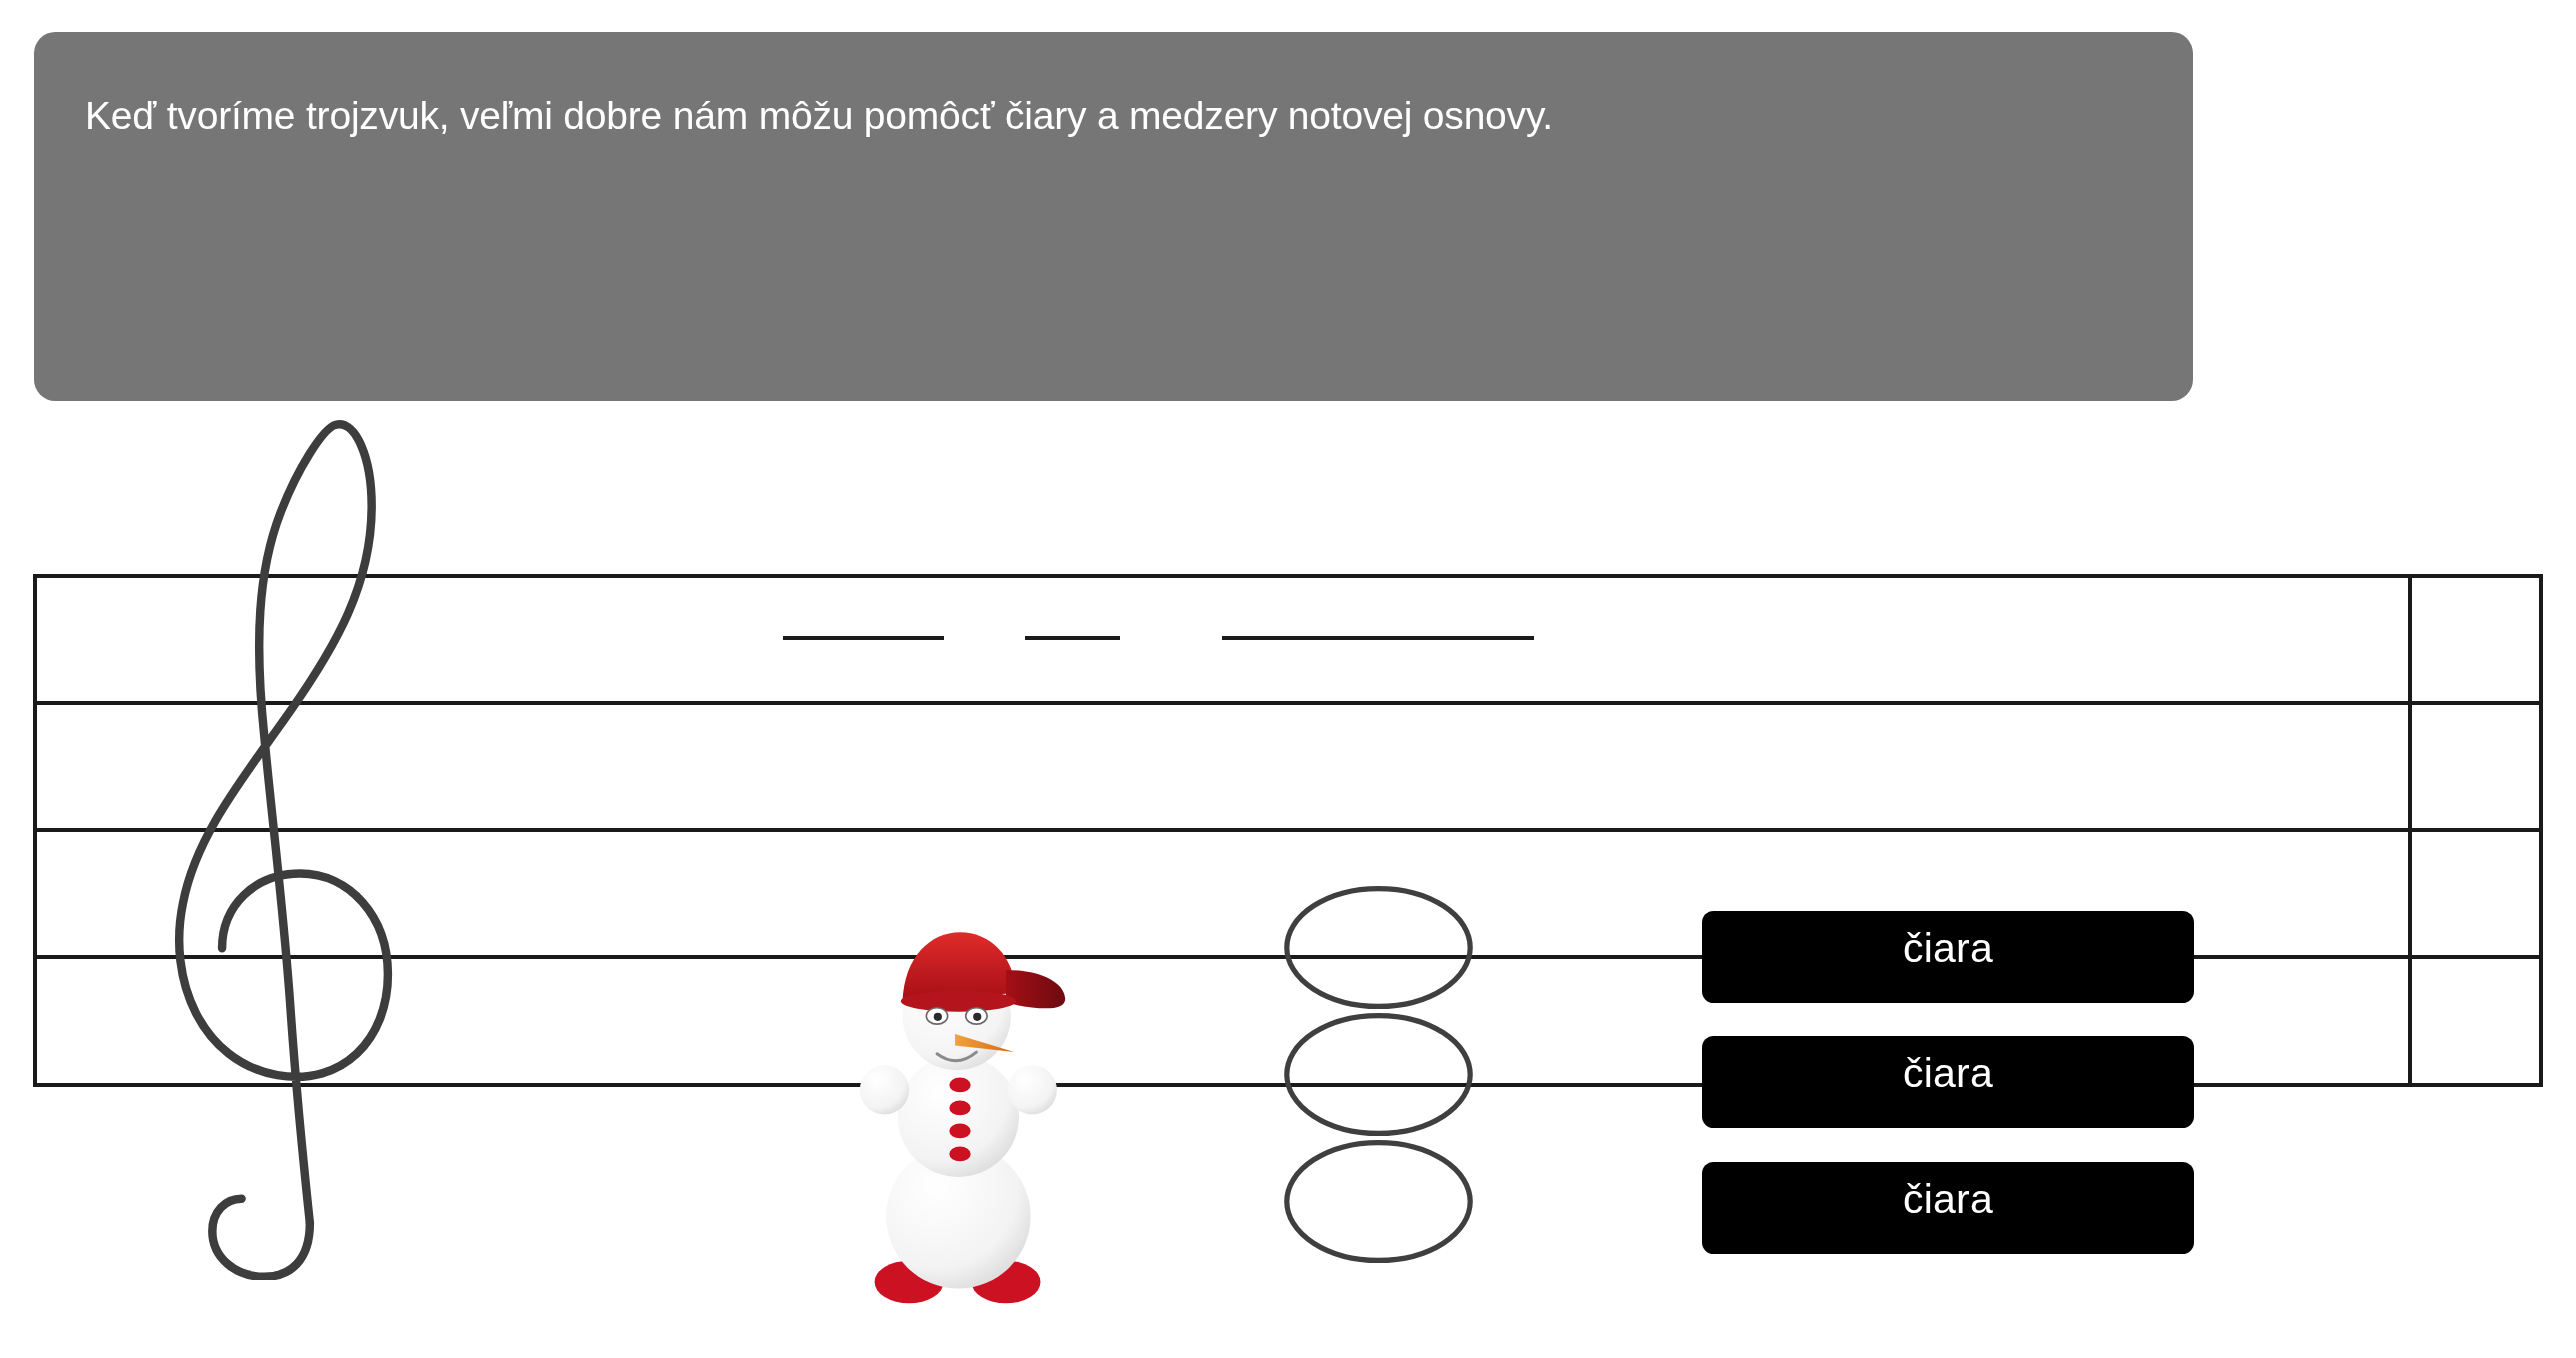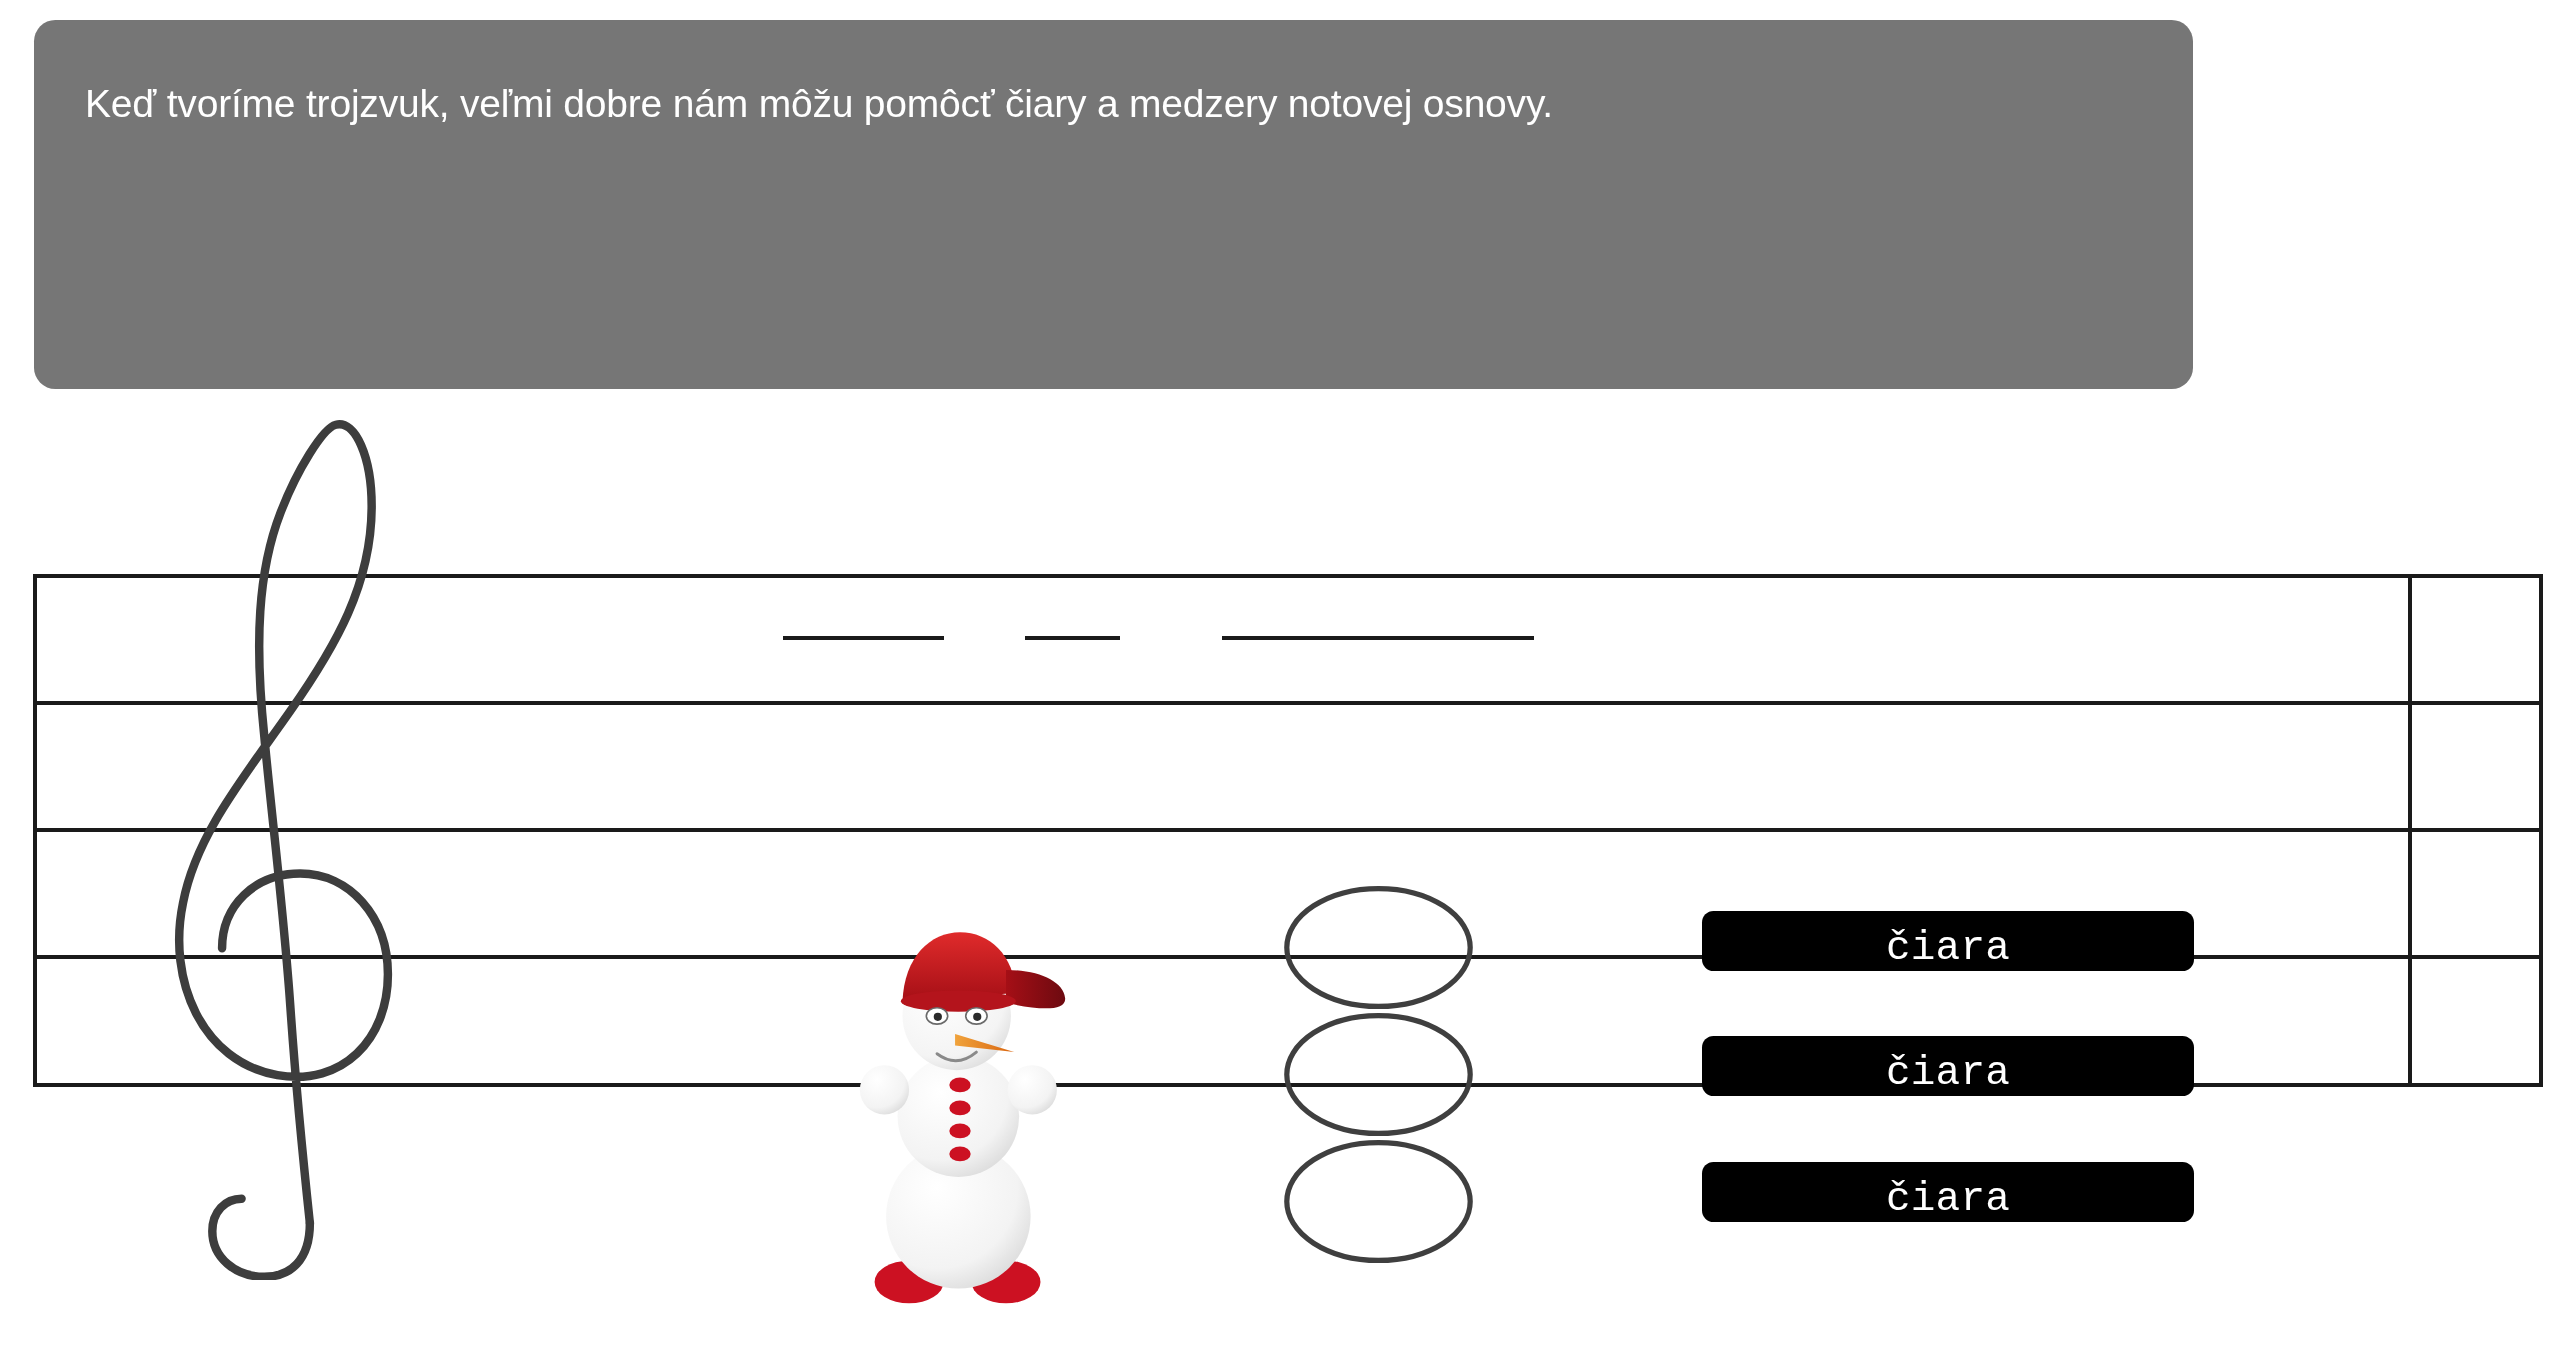--- a/index.html
+++ b/index.html
@@ -13,21 +13,21 @@
     height: 1359px;
     position: relative;
     overflow: hidden;
     font-family: "Liberation Sans", sans-serif;
   }
 
   
   .info-banner {
     position: absolute;
     left: 34px;
-    top: 20px;
+    top: 32px;
     width: 2159px;
     height: 369px;
     background: #767676;
     border-radius: 21.3px;
     box-sizing: border-box;
     padding: 57px 0 0 51px;
   }
   .info-line {
     color: #ffffff;
     font-size: 39px;
@@ -106,29 +106,28 @@
     left: 845px;
     top: 878px;
     width: 230px;
     height: 427px;
   }
 
   
   .chip {
     position: absolute;
     width: 492px;
-    height: 60px;
+    height: 92px;
     background: #000000;
     border-radius: 11.5px;
     color: #ffffff;
     font-size: 41px;
     line-height: 74px;
     text-align: center;
     letter-spacing: 0.2px;
-    font-family: Liberation Mono, monospace;
   }
   .chip.c1 { left: 1702px; top: 911px; }
   .chip.c2 { left: 1702px; top: 1036px; }
   .chip.c3 { left: 1702px; top: 1162px; }
 </style>
 </head>
 <body>
 
 <div class="info-banner">
   <div class="info-line">Keď tvoríme trojzvuk, veľmi dobre nám môžu pomôcť čiary a medzery notovej osnovy.</div>

